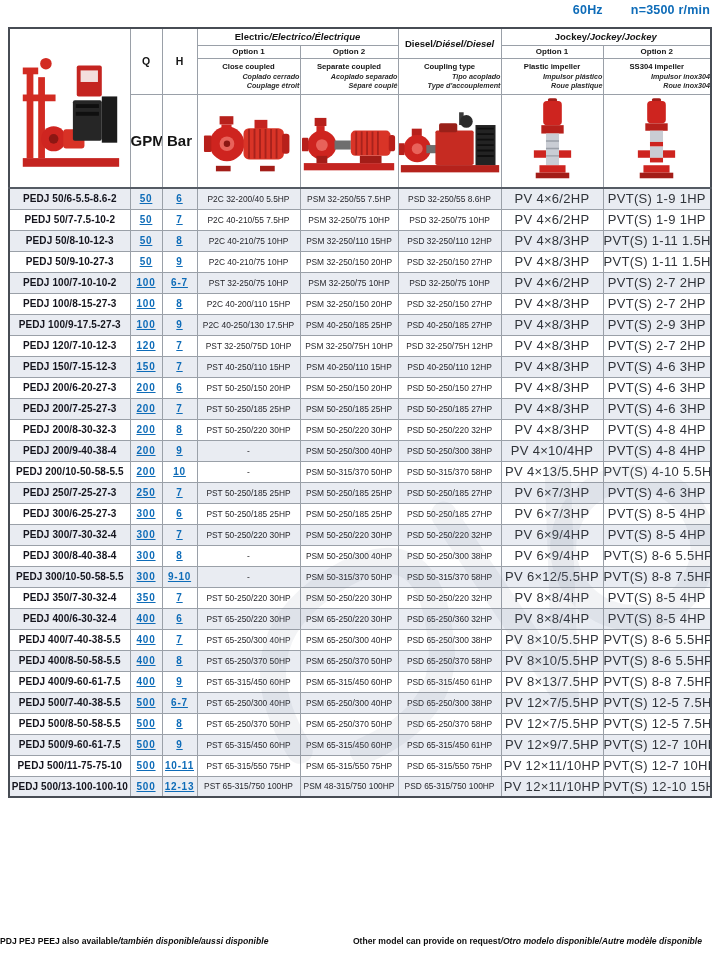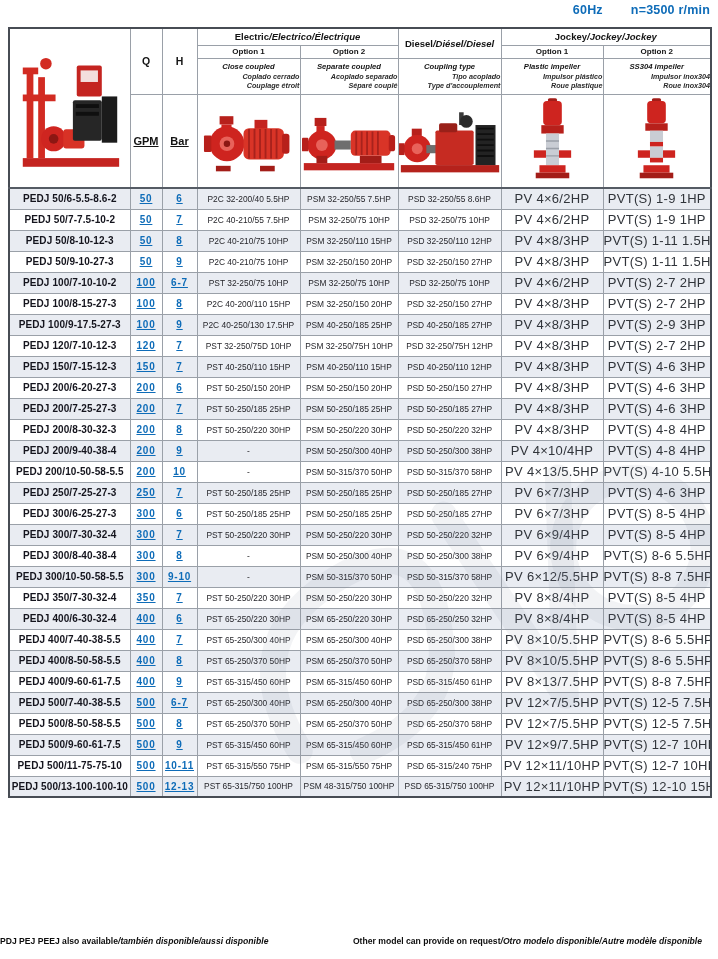--- a/index.html
+++ b/index.html
@@ -23,24 +23,24 @@
     overflow:hidden;white-space:nowrap;
   }
   thead tr.r-title{height:17px;}
   thead tr.r-option{height:13px;padding-left:32px;}
   thead tr.r-desc{height:36px;}
   thead tr.r-image{height:94px;}
   thead{border-bottom:2px solid #555b64;}
   .group-title{font-size:9.5px;font-weight:bold;color:#141414;}
   .group-title .tr-part{font-style:italic;}
   .option-label{font-size:8px;font-weight:bold;color:#141414;}
-  .desc-en{display:block;font-size:7.7px;font-weight:bold;color:#141414;line-height:1.25;font-style:italic;}
+  .desc-en{display:block;font-size:7.7px;font-weight:bold;color:#141414;line-height:1.25;}
   .desc-tr{display:block;font-size:7.2px;font-weight:bold;font-style:italic;color:#2a2a2a;line-height:1.25;text-align:right;}
   .qh-label{font-size:10.5px;font-weight:bold;color:#141414;}
-  .unit-label{font-size:11px;font-weight:bold;color:#141414;text-decoration:underline;}
+  .unit-label{font-size:15px;font-weight:bold;color:#141414;}
   
   tbody tr{height:21px;}
   tbody tr.shade td{background:#e9ecf2;}
   tbody tr.gstart td{border-top:1.6px solid #5a616b;}
   td.c-model{text-align:left;padding-left:7px;font-weight:bold;font-size:10px;color:#14141d;letter-spacing:0.1px;}
   td.c-q,td.c-h{font-weight:bold;font-size:10px;color:#0e6cb8;letter-spacing:0.8px;text-decoration:underline;}
   td.c-e1,td.c-e2,td.c-d{font-size:8.4px;color:#26262b;}
   td.c-j1,td.c-j2{font-size:13px;color:#30343a;letter-spacing:0.3px;}
   
   .footer{
@@ -419,21 +419,21 @@
         <td class="c-d">PSD 50-250/220 32HP</td>
         <td class="c-j1">PV 8×8/4HP</td>
         <td class="c-j2">PVT(S) 8-5 4HP</td>
       </tr>
       <tr class="shade gstart">
         <td class="c-model">PEDJ 400/6-30-32-4</td>
         <td class="c-q">400</td>
         <td class="c-h">6</td>
         <td class="c-e1">PST 65-250/220 30HP</td>
         <td class="c-e2">PSM 65-250/220 30HP</td>
-        <td class="c-d">PSD 65-250/250 32HP</td>
+        <td class="c-d">PSD 65-250/360 32HP</td>
         <td class="c-j1">PV 8×8/4HP</td>
         <td class="c-j2">PVT(S) 8-5 4HP</td>
       </tr>
       <tr>
         <td class="c-model">PEDJ 400/7-40-38-5.5</td>
         <td class="c-q">400</td>
         <td class="c-h">7</td>
         <td class="c-e1">PST 65-250/300 40HP</td>
         <td class="c-e2">PSM 65-250/300 40HP</td>
         <td class="c-d">PSD 65-250/300 38HP</td>
@@ -489,21 +489,21 @@
         <td class="c-d">PSD 65-315/450 61HP</td>
         <td class="c-j1">PV 12×9/7.5HP</td>
         <td class="c-j2">PVT(S) 12-7 10HP</td>
       </tr>
       <tr>
         <td class="c-model">PEDJ 500/11-75-75-10</td>
         <td class="c-q">500</td>
         <td class="c-h">10-11</td>
         <td class="c-e1">PST 65-315/550 75HP</td>
         <td class="c-e2">PSM 65-315/550 75HP</td>
-        <td class="c-d">PSD 65-315/240 75HP</td>
+        <td class="c-d">PSD 65-315/550 75HP</td>
         <td class="c-j1">PV 12×11/10HP</td>
         <td class="c-j2">PVT(S) 12-7 10HP</td>
       </tr>
       <tr class="shade">
         <td class="c-model">PEDJ 500/13-100-100-10</td>
         <td class="c-q">500</td>
         <td class="c-h">12-13</td>
         <td class="c-e1">PST 65-315/750 100HP</td>
         <td class="c-e2">PSM 48-315/750 100HP</td>
         <td class="c-d">PSD 65-315/750 100HP</td>

